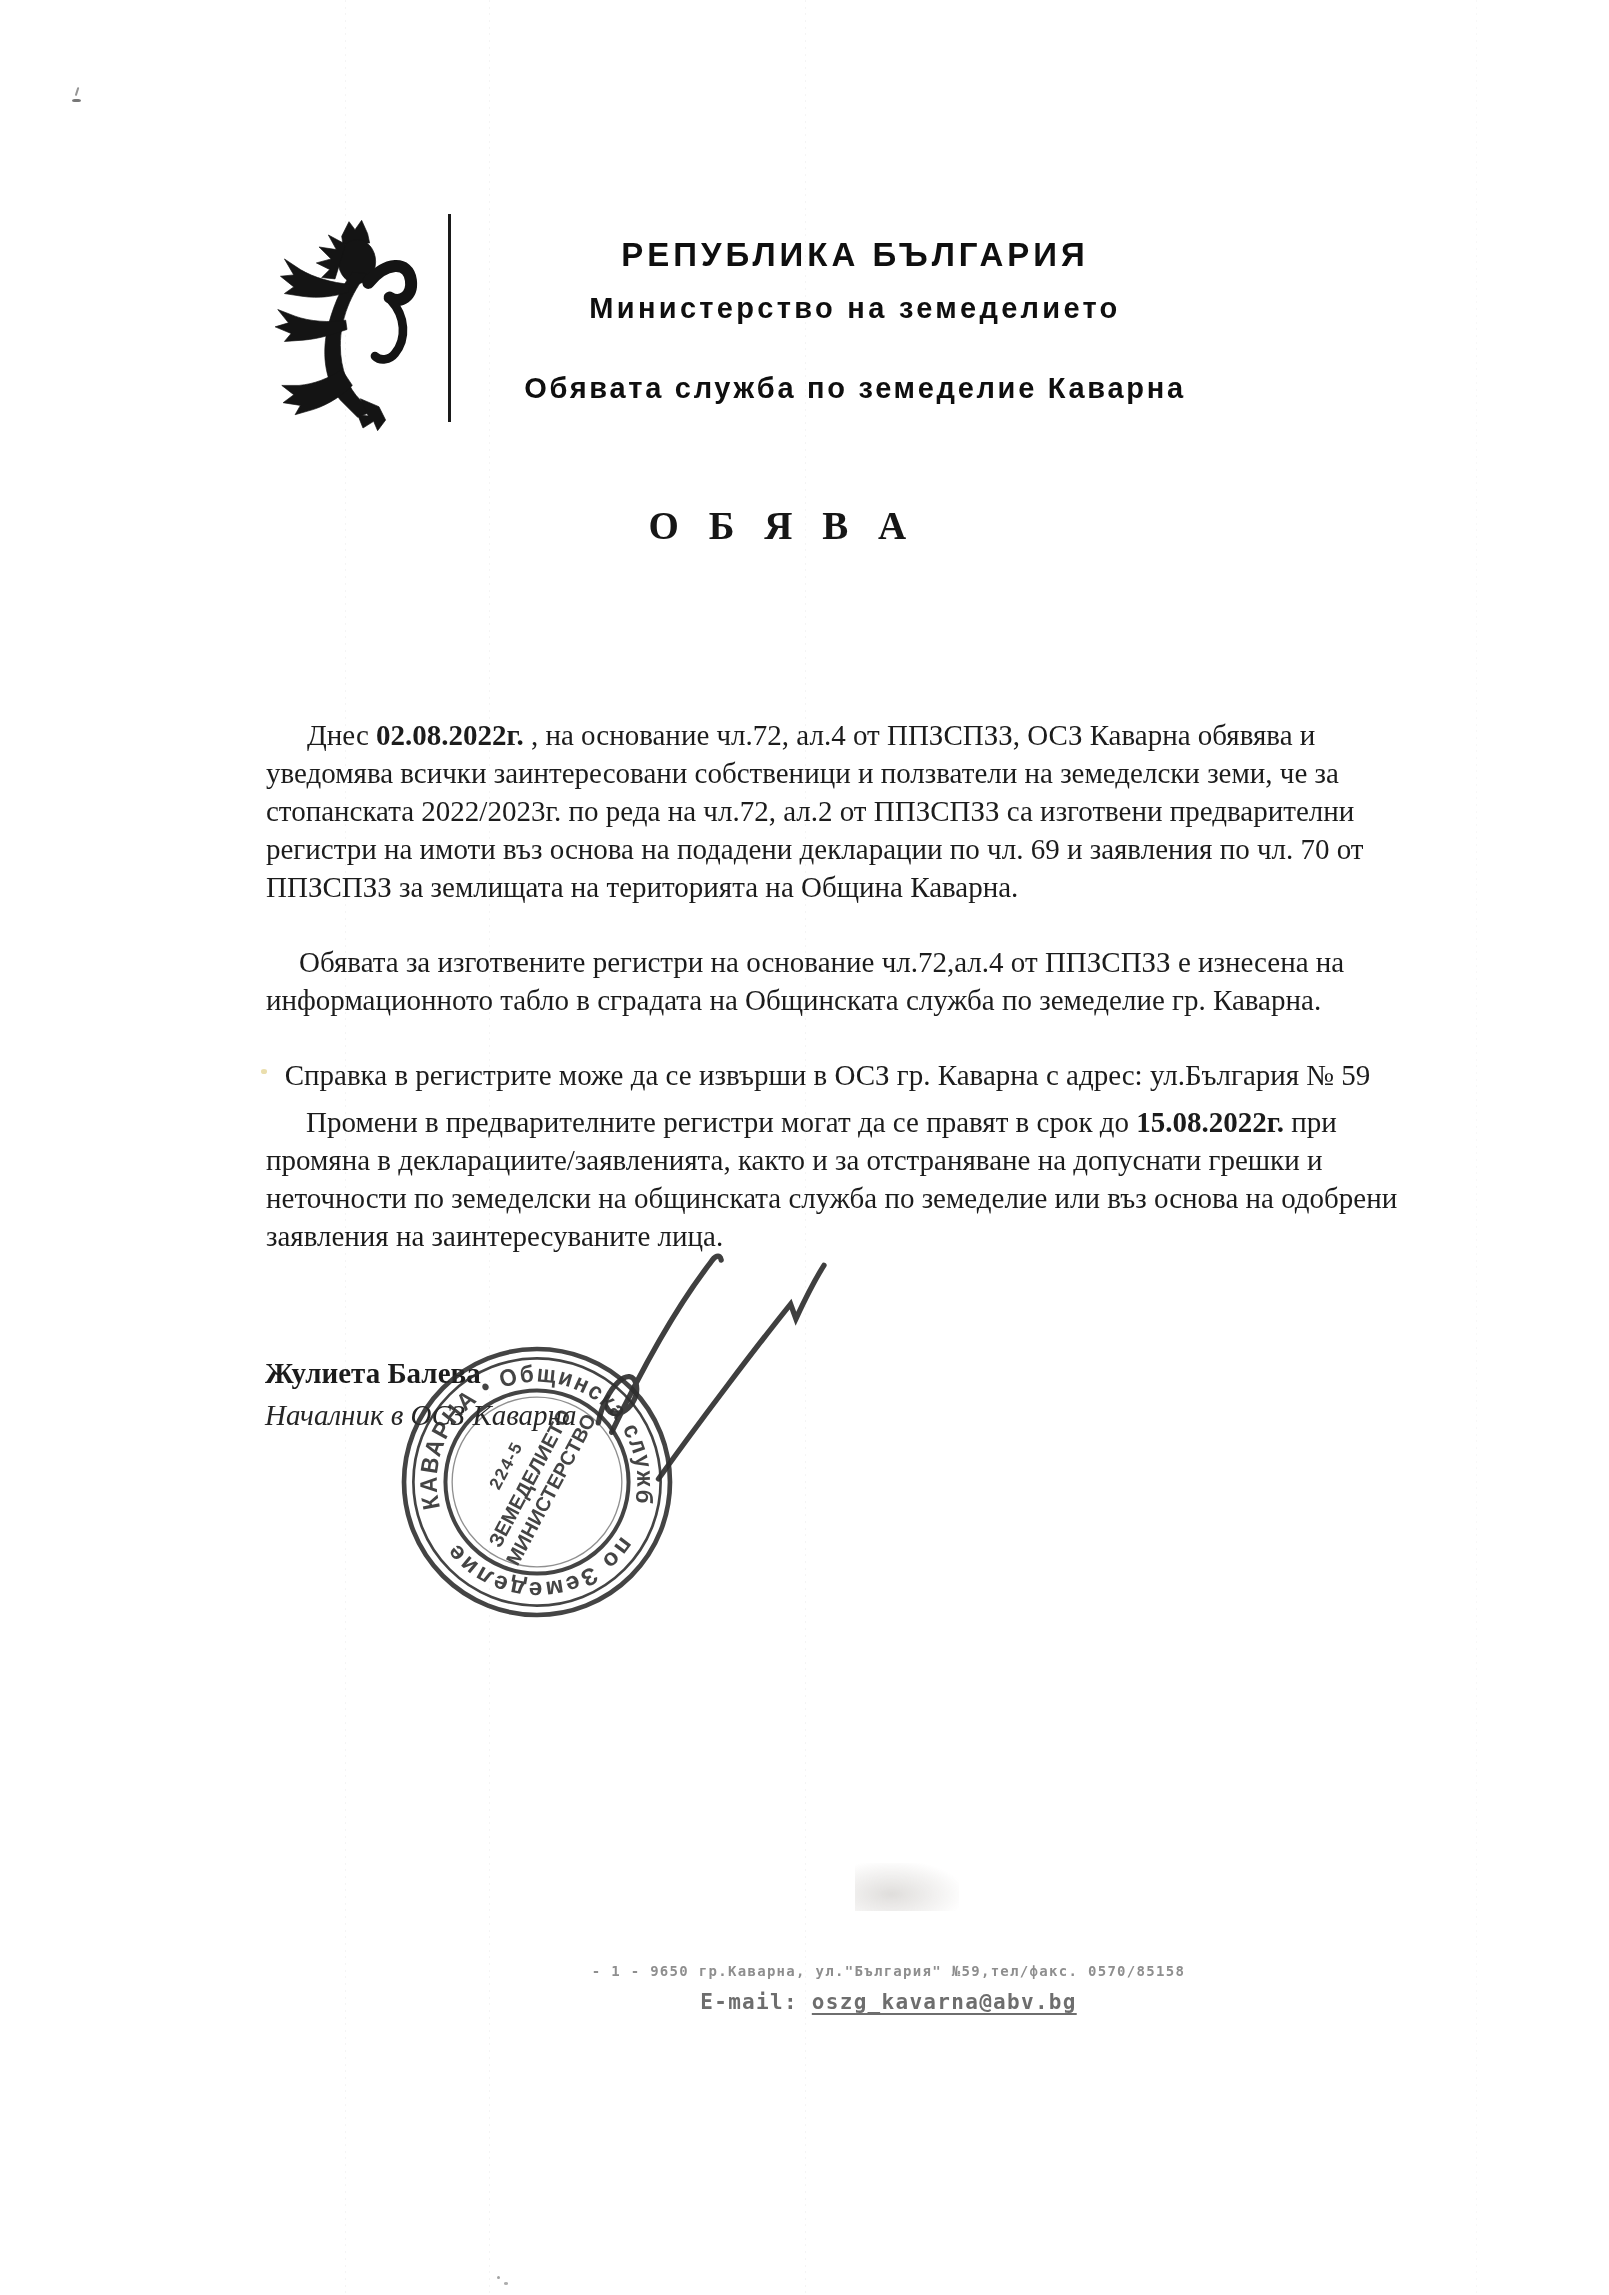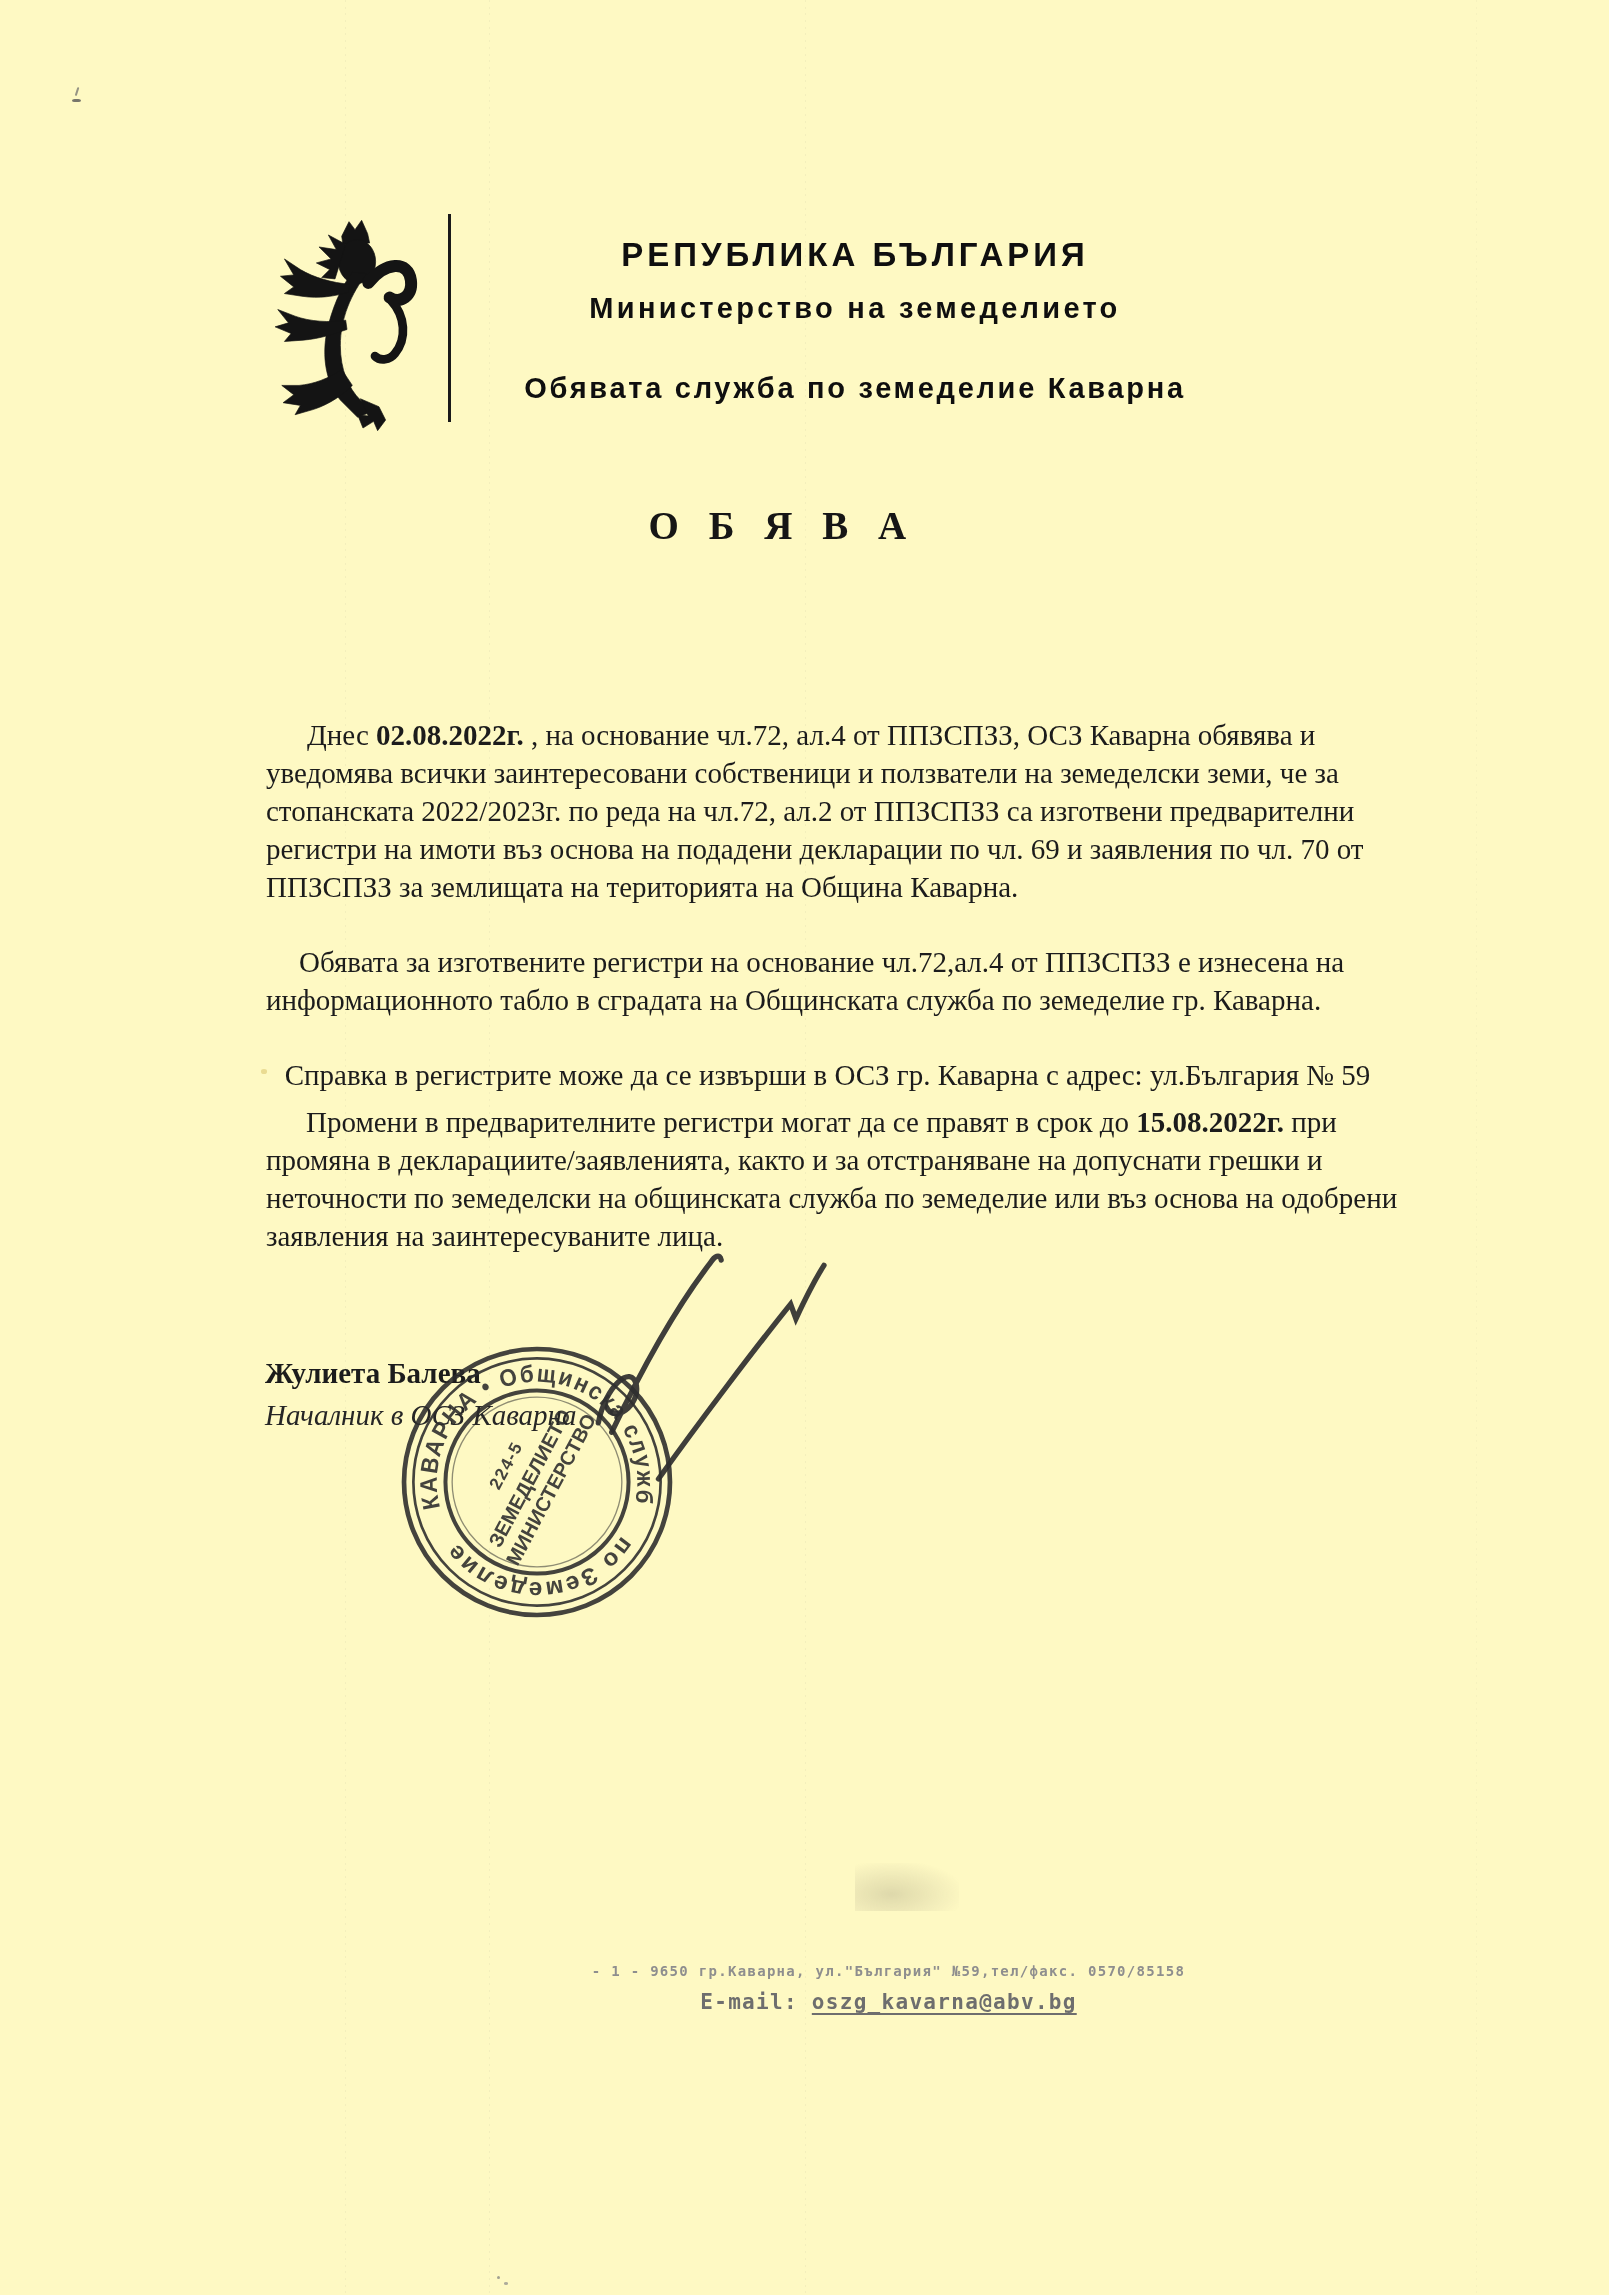--- a/index.html
+++ b/index.html
@@ -1,16 +1,16 @@
 <!DOCTYPE html>
 <html style="font-size:10.7px"><head>
 <meta charset="utf-8">
 <style>
   html,body{margin:0;padding:0;background:#e8e6e0;}
-  .page{position:relative;width:1610px;height:2295px;background:#fef9c3;overflow:hidden;
+  .page{position:relative;width:1610px;height:2295px;background:#ffffff;overflow:hidden;
         font-family:"Liberation Serif",serif;color:#1e1e1e;}
   
   .scanline{position:absolute;top:0;bottom:0;width:1.3px;opacity:.45;
     background-image:repeating-linear-gradient(180deg,rgba(70,70,70,.13) 0 2px,transparent 2px 6.7px);}
   .sl-a{left:345px}.sl-b{left:489px}.sl-c{left:805px}.sl-d{left:1476px;opacity:.3}
   .mark-topleft{position:absolute;left:72px;top:87px;width:9.4px;height:20px;}
   .mark-topleft::before{content:"";position:absolute;left:4px;top:0;width:2px;height:9.4px;background:#6a6a6a;transform:rotate(18deg);border-radius:1.3px;opacity:.7}
   .mark-topleft::after{content:"";position:absolute;left:0;top:12px;width:8.7px;height:3.3px;background:#555;border-radius:40%/60%;opacity:.8}
   .speck-yellow{position:absolute;left:261px;top:1069px;width:6px;height:4.7px;background:#d9c26a;opacity:.55;border-radius:50%;}
   .smudge{position:absolute;left:855px;top:1863px;width:104px;height:48px;opacity:.5;filter:blur(0.7px);

